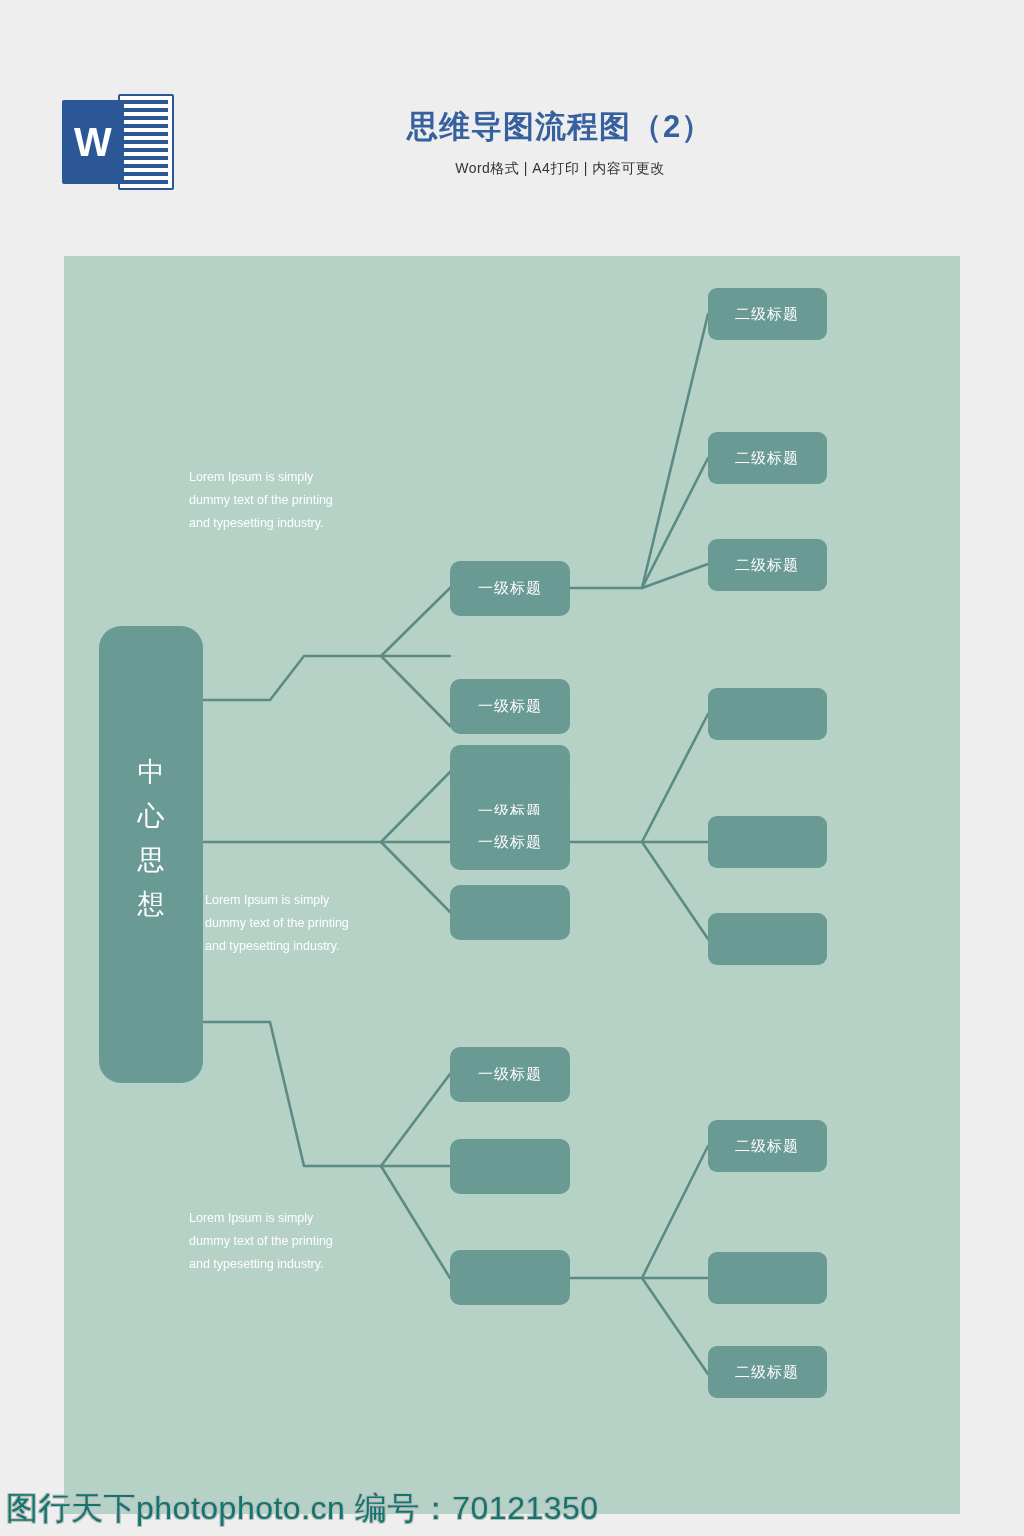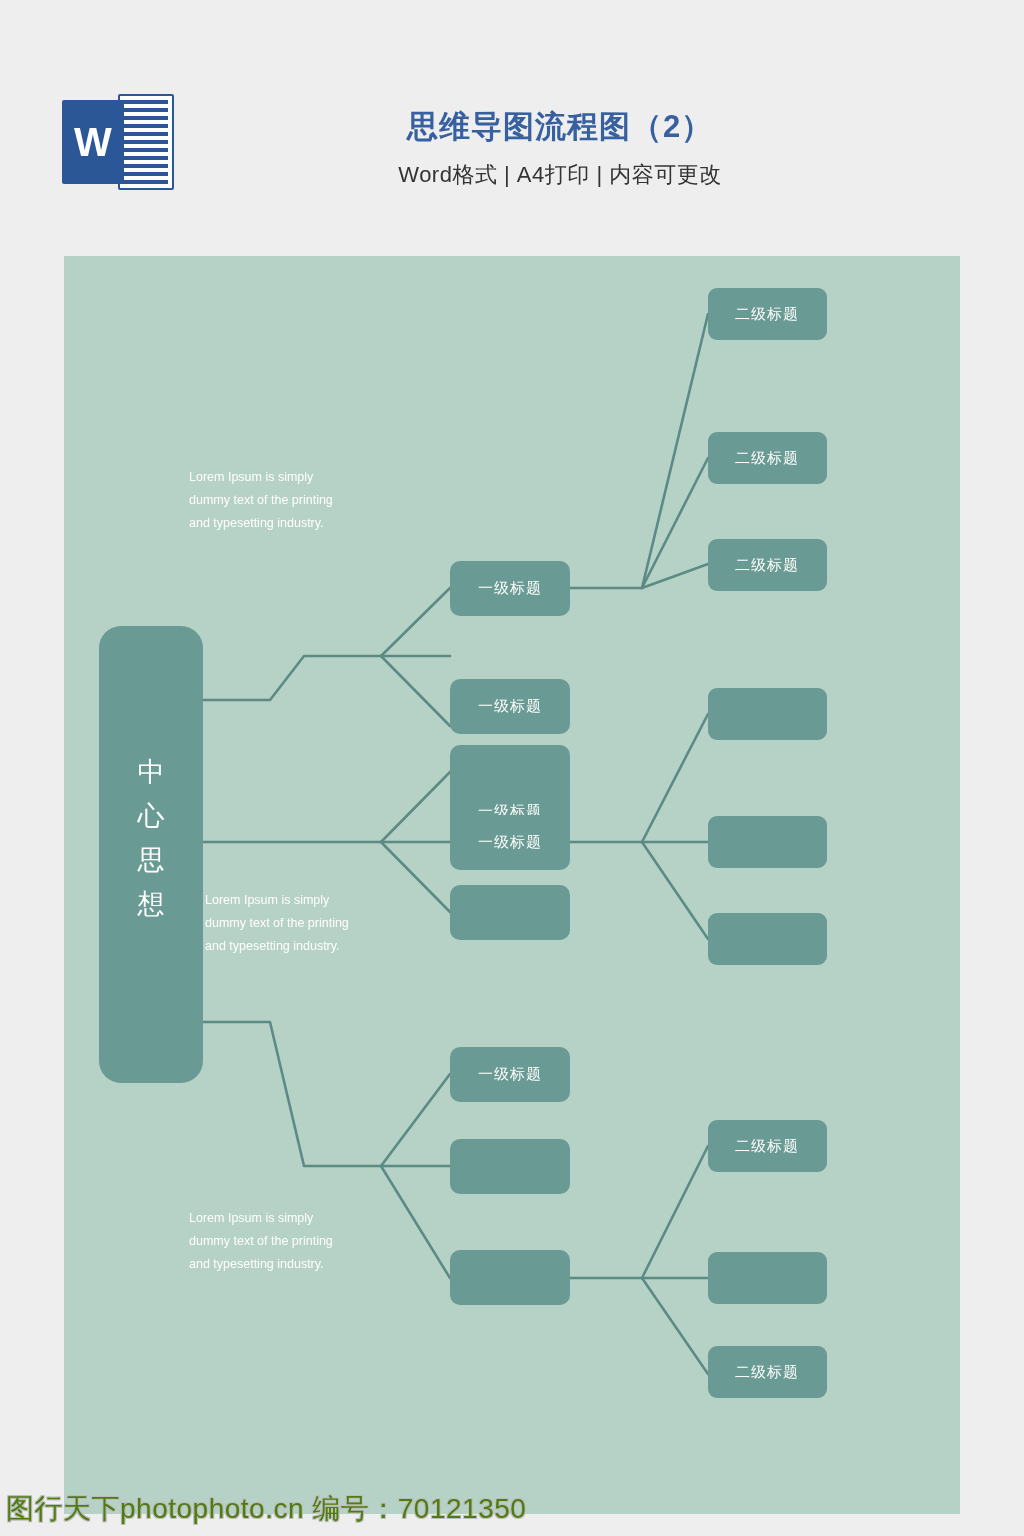--- a/index.html
+++ b/index.html
@@ -62,21 +62,21 @@
     font-size: 31px;
     font-weight: bold;
     letter-spacing: 1px;
     line-height: 1.2;
     white-space: nowrap;
   }
   .title-sub {
     position: absolute; left: 240px; top: 152px; width: 640px;
     text-align: center;
     color: #333333;
-    font-size: 22px;
+    font-size: 14px;
     letter-spacing: 0.5px;
     white-space: nowrap;
   }
 
   
   .canvas {
     position: absolute;
     left: 64px; top: 256px;
     width: 896px; height: 1258px;
     background: #b6d1c6;
@@ -105,22 +105,22 @@
     font-size: 12.5px;
   }
 
   
   .footer {
     position: absolute; left: 0; top: 1482px;
     width: 1024px; height: 54px;
     display: flex; align-items: center;
   }
   .footer .wm {
-    font-size: 28px;
-    color: #4d7c0f;
+    font-size: 32px;
+    color: #0f766e;
     letter-spacing: 0.5px;
     white-space: nowrap;
     padding-left: 6px;
     text-shadow:
       -1px -1px 0 #bdbdbd, 1px -1px 0 #bdbdbd,
       -1px  1px 0 #bdbdbd, 1px  1px 0 #bdbdbd;
   }
 </style>
 </head>
 <body>

